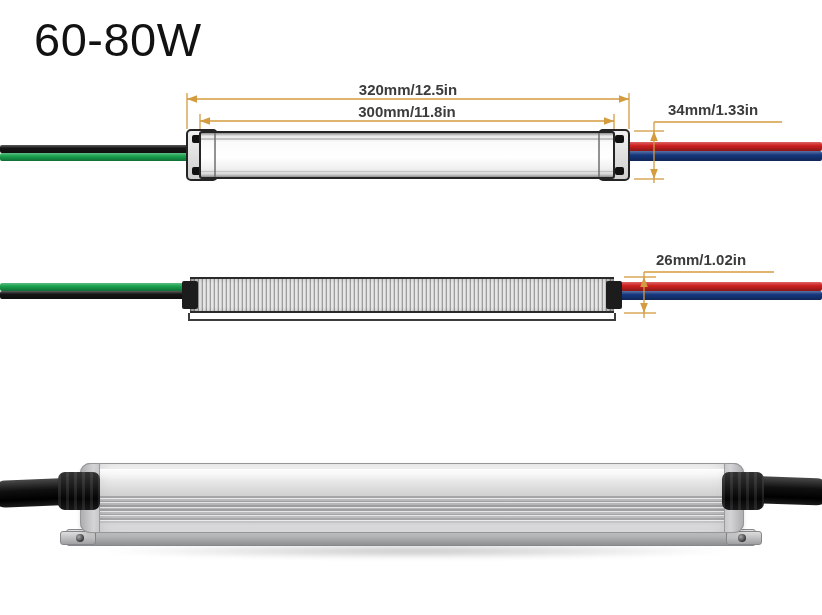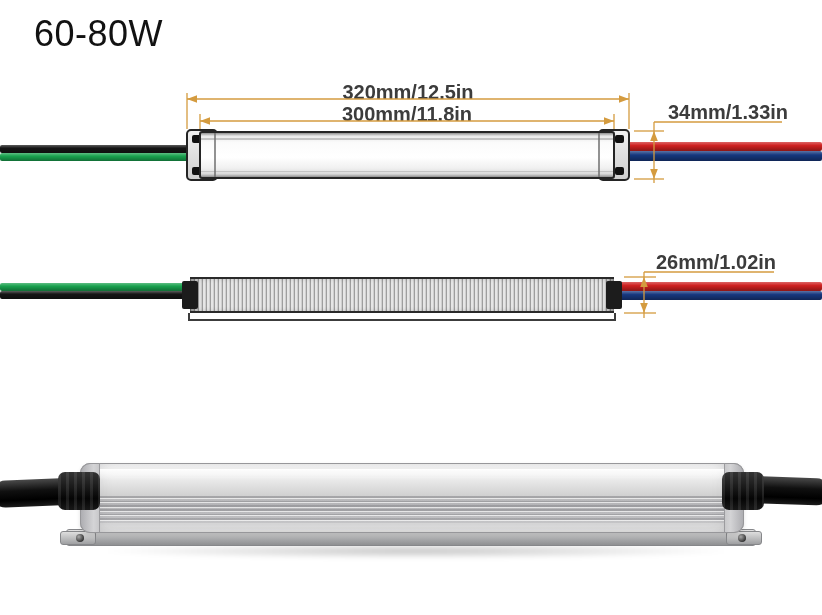--- a/index.html
+++ b/index.html
@@ -2,26 +2,26 @@
 <html style="--dimension: #D49B3F; --label-text: #3C3C3C; --wire-red: #CE2121; --wire-blue: #16377E; --wire-green: #19A14E; --wire-black: #151515;"><head>
 <meta charset="utf-8">
 <style>
   html,body{margin:0;padding:0;background:#fff;}
   .stage{
     position:relative;width:822px;height:615px;background:#ffffff;overflow:hidden;
     font-family:"Liberation Sans", sans-serif;
   }
   
   .title{
-    position:absolute;left:34px;top:14px;font-size:36px;font-weight:500;
+    position:absolute;left:34px;top:14px;font-size:47px;font-weight:500;
     color:#121212;letter-spacing:.5px;line-height:1.1;
   }
   
   .dim-label{
-    position:absolute;font-size:20px;font-weight:600;white-space:nowrap;
+    position:absolute;font-size:15px;font-weight:600;white-space:nowrap;
     color:var(--label-text,#3c3c3c);
   }
   .lbl-320{left:408px;top:81px;transform:translateX(-50%);}
   .lbl-300{left:407px;top:103px;transform:translateX(-50%);}
   .lbl-34{left:668px;top:101px;}
   .lbl-26{left:656px;top:251px;}
   
   .dims{position:absolute;left:0;top:0;z-index:6;pointer-events:none;}
   .dims path{stroke:var(--dimension,#D49B3F);stroke-width:1.3;fill:none;}
   .dims polygon{fill:var(--dimension,#D49B3F);}

